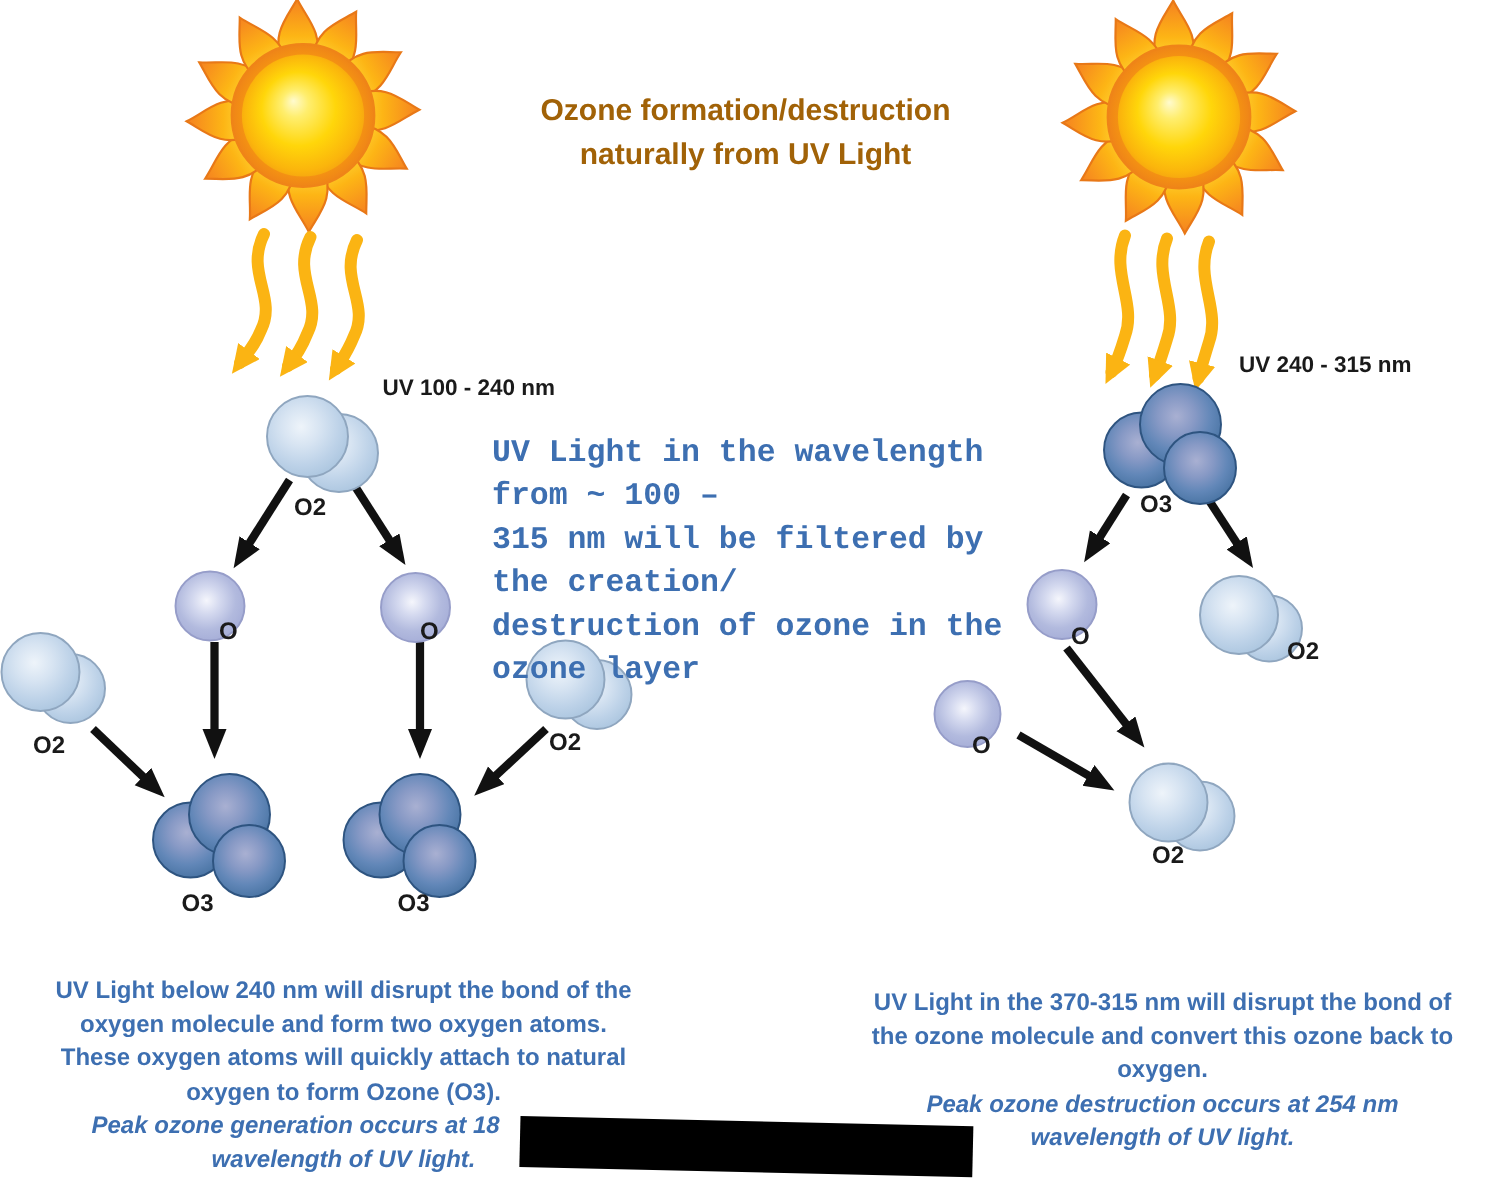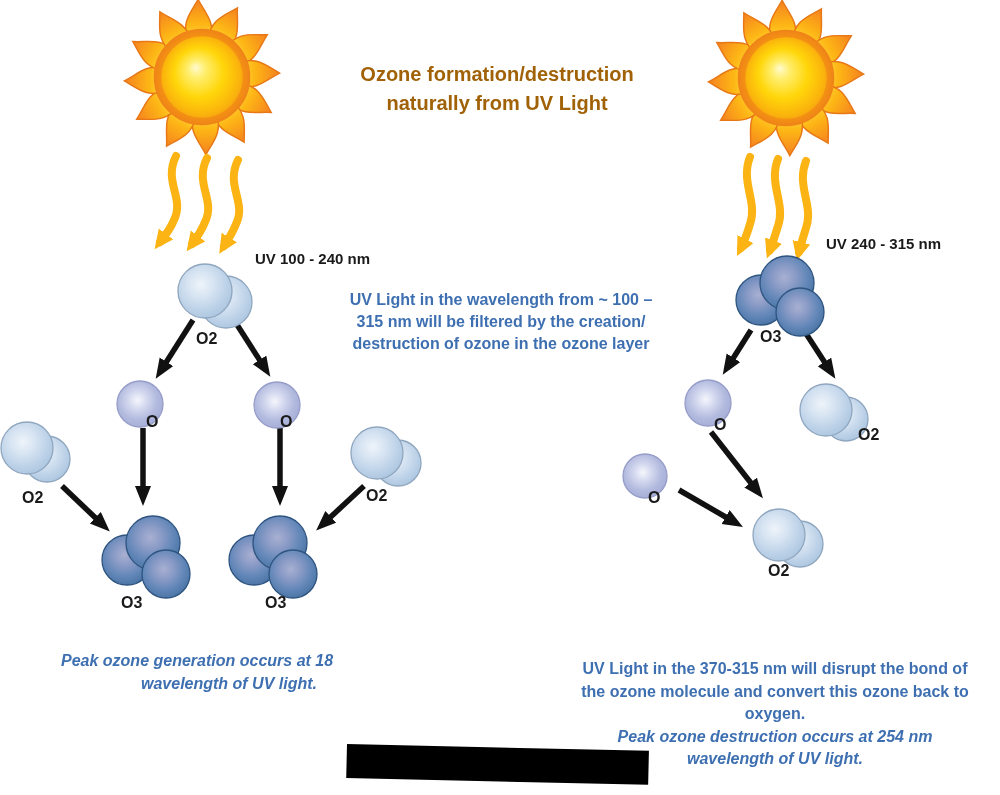--- a/index.html
+++ b/index.html
@@ -5,21 +5,21 @@
   html,body{margin:0;padding:0;background:#fff;}
   #canvas{position:relative;width:1000px;height:795px;background:#fff;overflow:hidden;
           font-family:"Liberation Sans",sans-serif;}
   #diagram-svg{position:absolute;left:0;top:0;width:1000px;height:795px;}
   .abs{position:absolute;}
   .pre{white-space:pre-line;}
   .title{font-size:20px;font-weight:700;color:#a16207;text-align:center;line-height:1.45;}
   .uv-label{font-size:15px;font-weight:700;color:#1a1a1a;}
   .mol-label{font-size:16px;font-weight:700;color:#1a1a1a;}
   .blue{color:#3d6fb1;}
-  .note{font-size:16px;font-weight:700;text-align:center;line-height:1.38;}
+  .note{font-size:21px;font-weight:700;text-align:left;line-height:1.38;font-family:Liberation Mono, monospace;}
   .caption{font-size:16px;font-weight:700;text-align:center;line-height:22.5px;}
   .caption .it{font-style:italic;}
   .it-left{text-align:left;padding-left:58px;}
   #redaction{position:absolute;left:347px;top:744px;width:302px;height:34px;background:#000;
              transform:rotate(1.3deg);transform-origin:top left;}
 </style>
 </head>
 <body>
 
 <div id="canvas">
@@ -189,20 +189,24 @@
   <div class="abs mol-label" style="left:714px;top:416px;width:24px;">O</div>
   <div class="abs mol-label" style="left:858px;top:426px;width:36px;">O2</div>
   <div class="abs mol-label" style="left:648px;top:489px;width:24px;">O</div>
   <div class="abs mol-label" style="left:768px;top:562px;width:36px;">O2</div>
 
   <div class="abs note blue pre" style="left:328px;top:289px;width:346px;">UV Light in the wavelength from ~ 100 –
 315 nm will be filtered by the creation/
 destruction of ozone in the ozone layer</div>
 
   <div class="abs caption blue" style="left:3px;top:650px;width:452px;">
+    <div class="pre">UV Light below 240 nm will disrupt the bond of the
+oxygen molecule and form two oxygen atoms.
+These oxygen atoms will quickly attach to natural
+oxygen to form Ozone (O3).</div>
     <div class="it it-left">Peak ozone generation occurs at 18</div>
     <div class="it">wavelength of UV light.</div>
   </div>
 
   <div class="abs caption blue" style="left:555px;top:658px;width:440px;">
     <div class="pre">UV Light in the 370-315 nm will disrupt the bond of
 the ozone molecule and convert this ozone back to
 oxygen.</div>
     <div class="it">Peak ozone destruction occurs at 254 nm</div>
     <div class="it">wavelength of UV light.</div>

